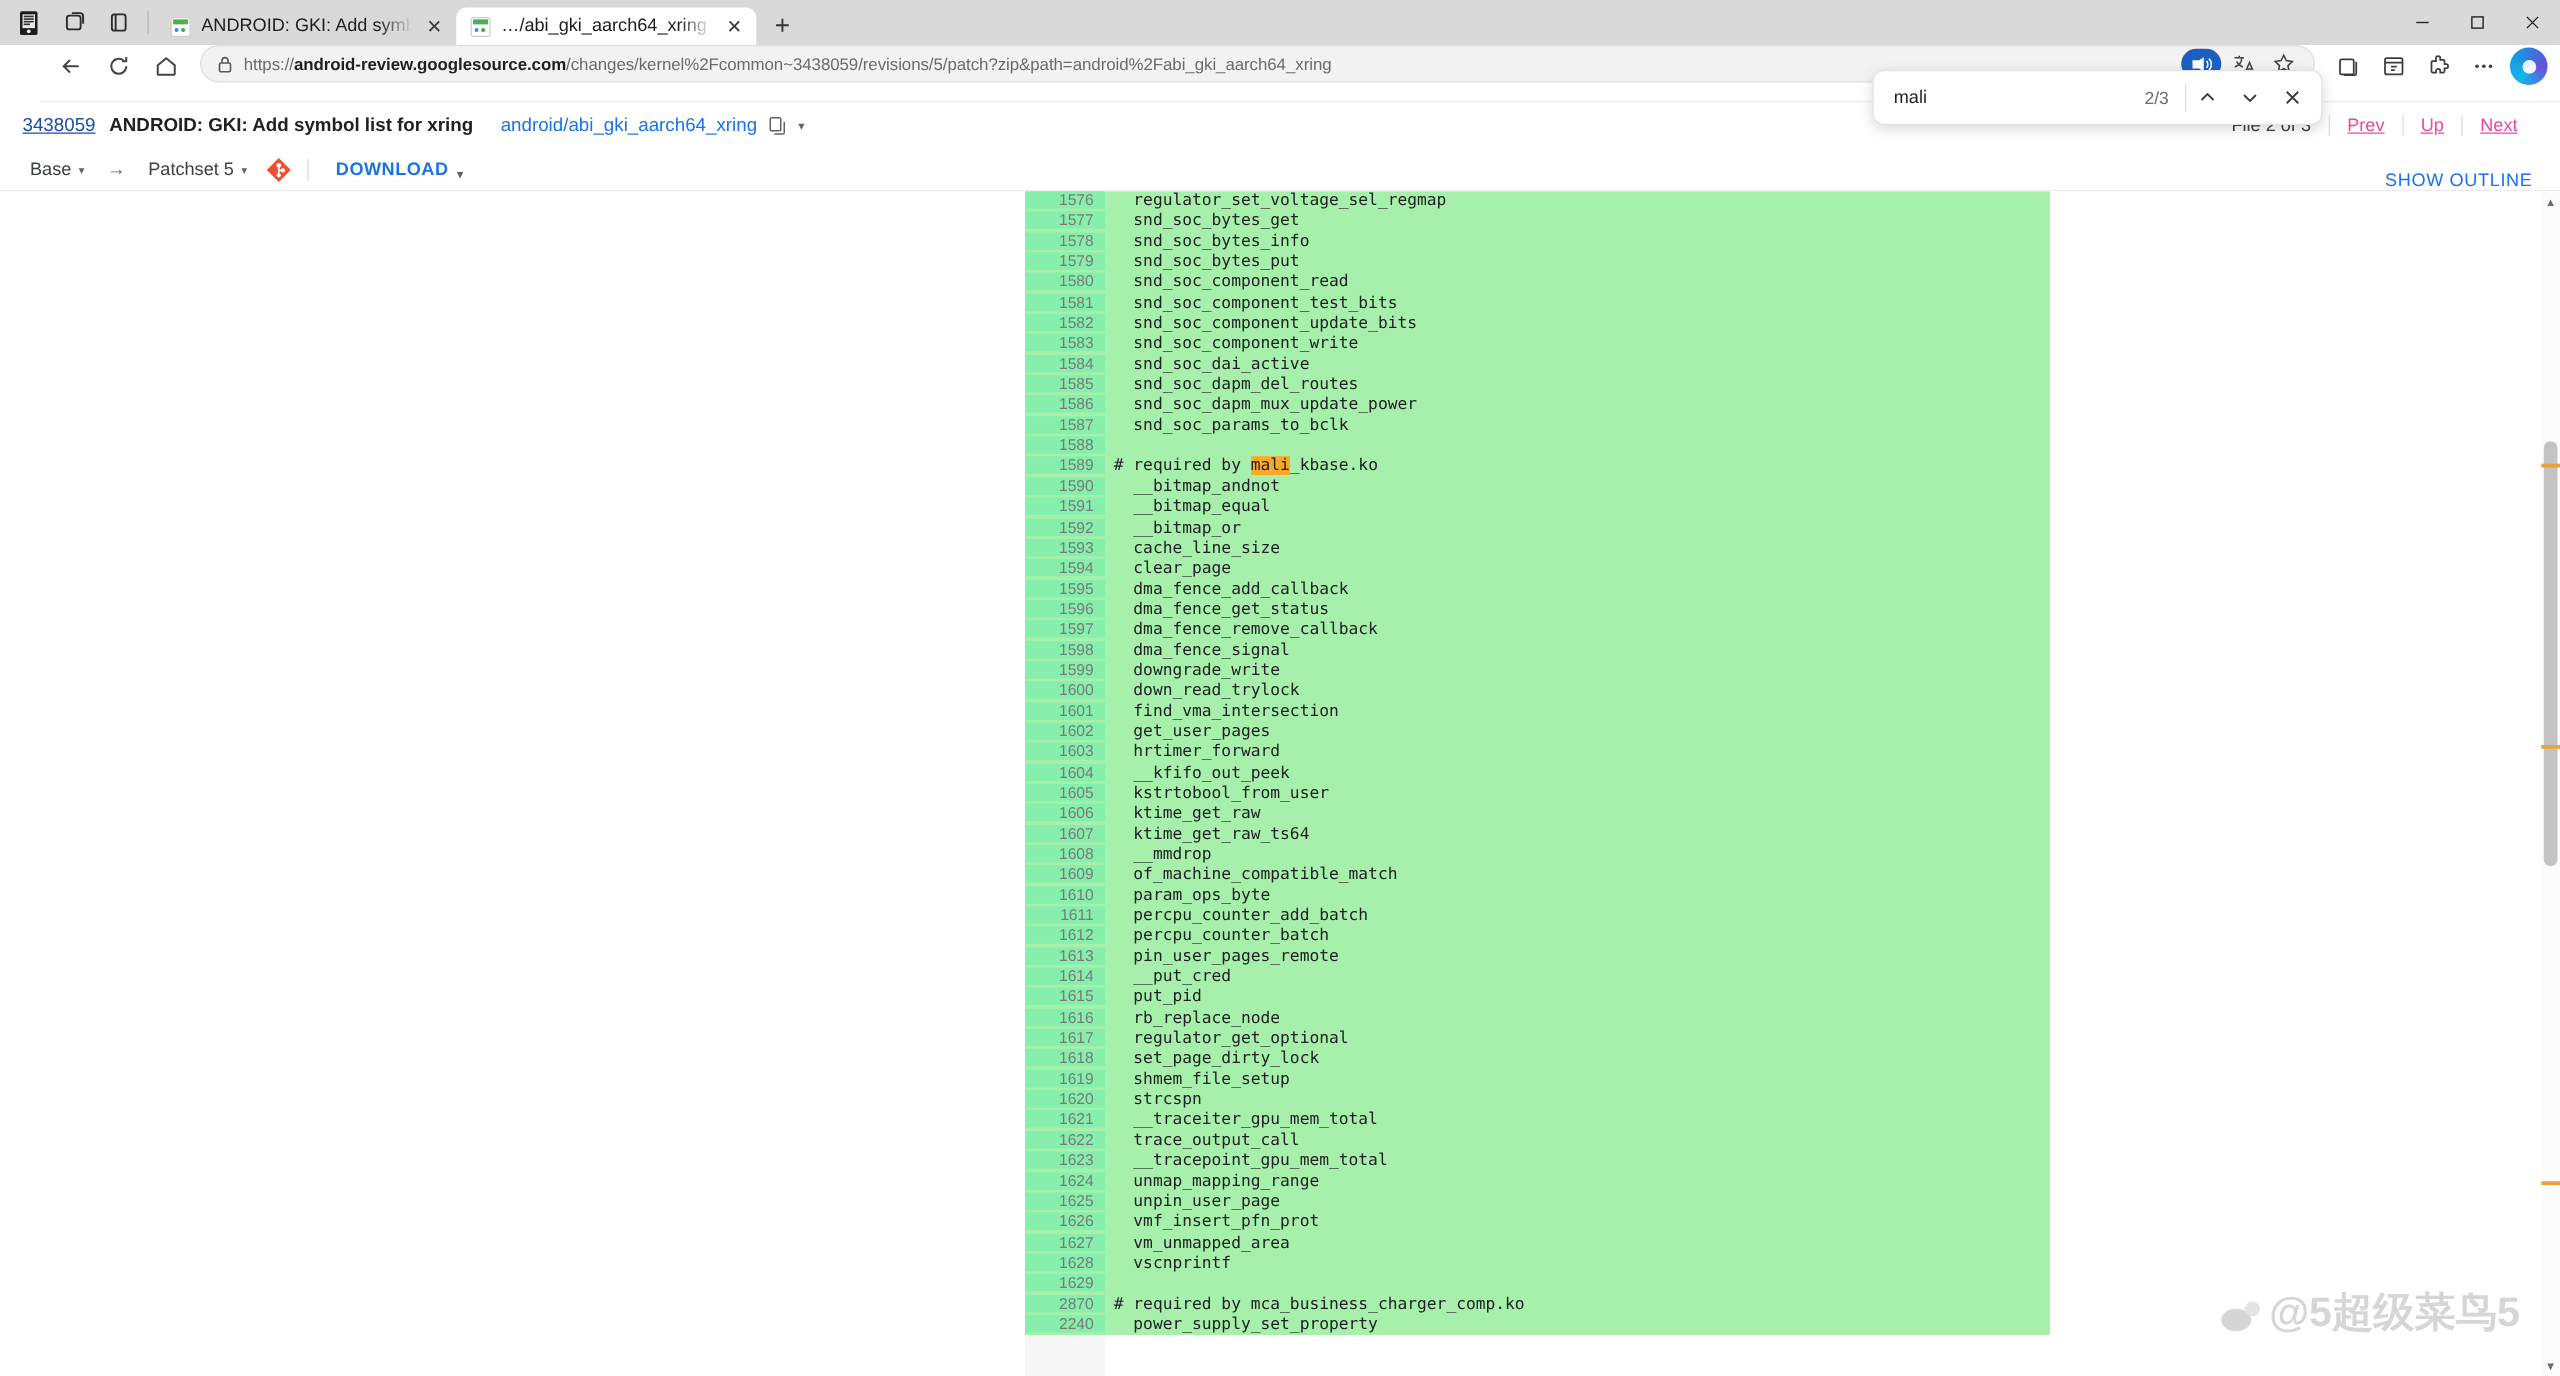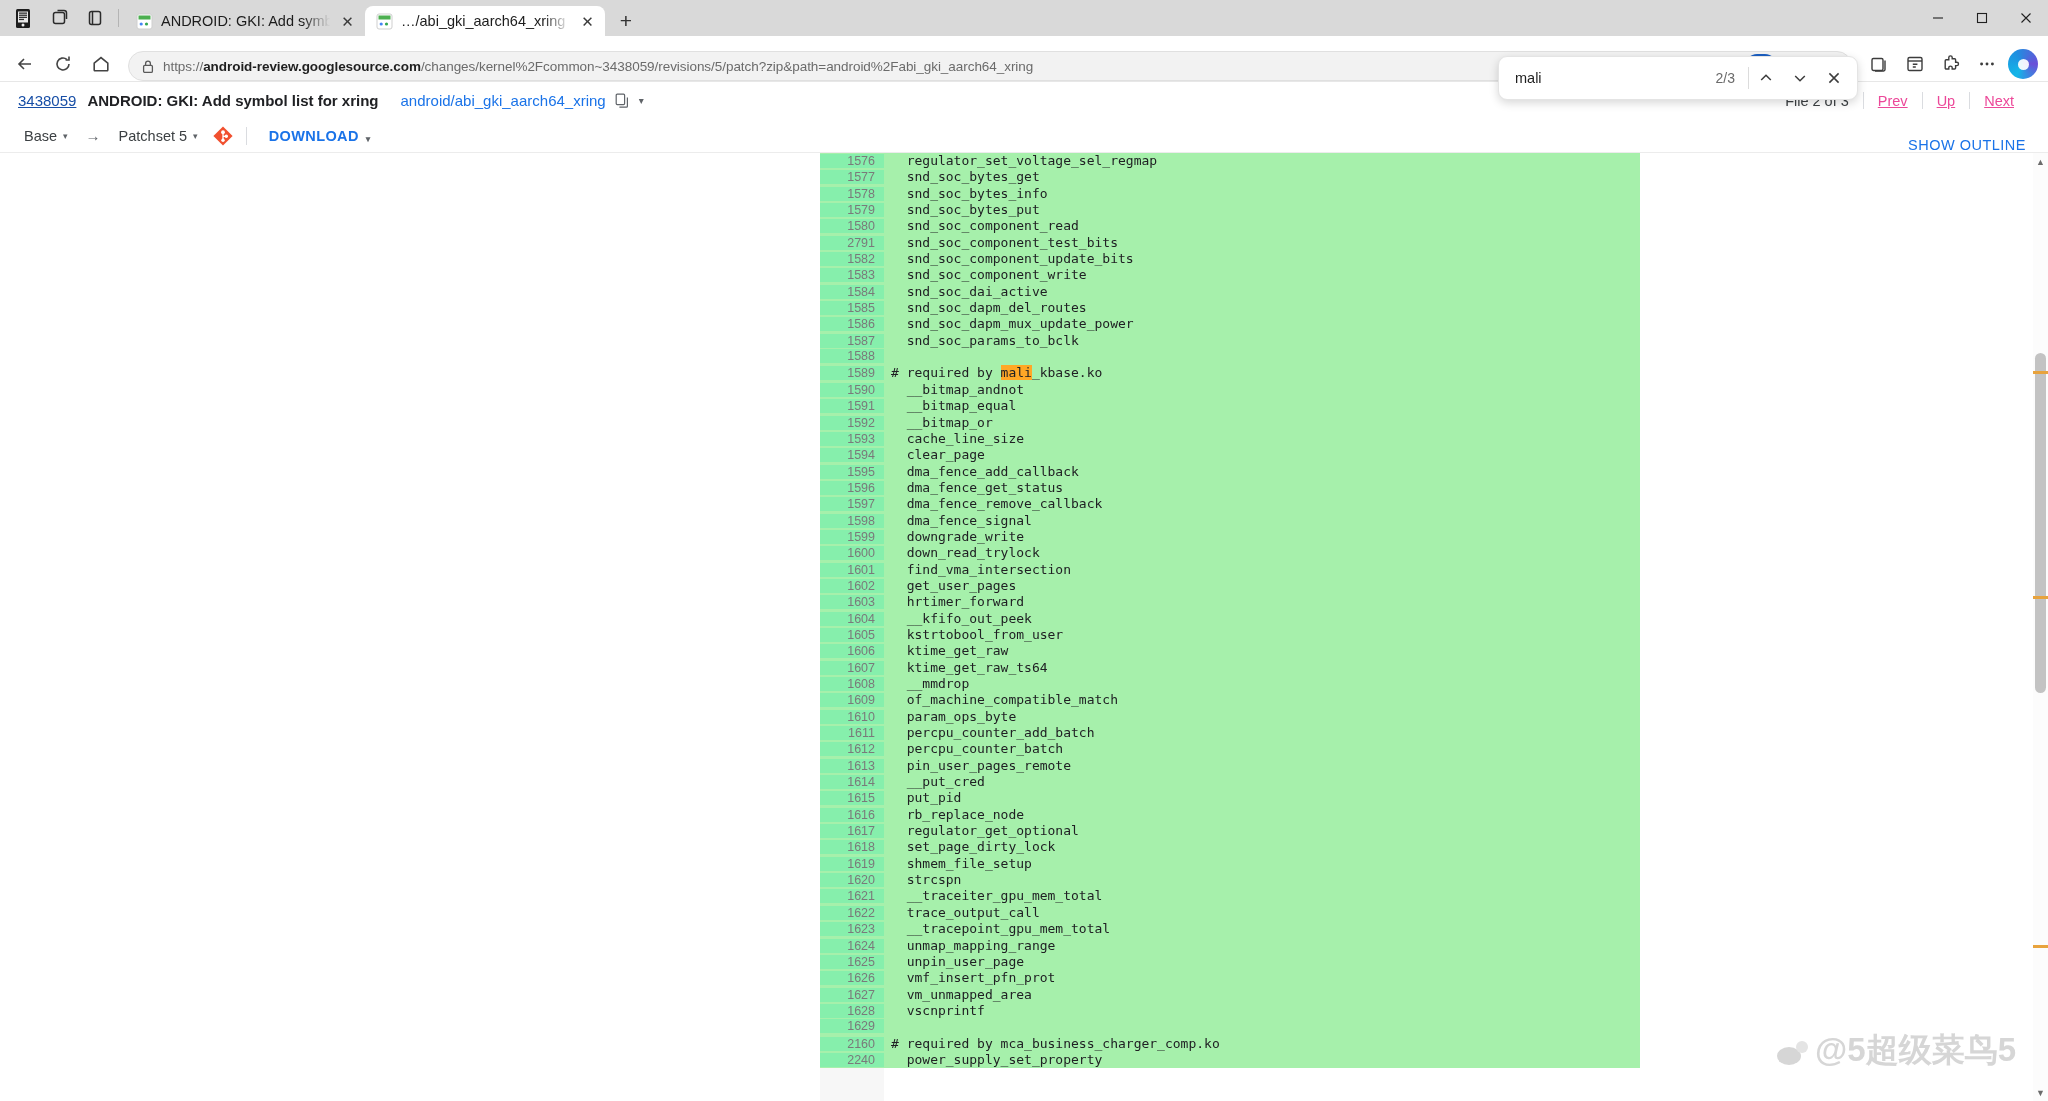--- a/index.html
+++ b/index.html
@@ -38,23 +38,24 @@
     mask-image: linear-gradient(to right, #000 84%, transparent 100%);
   }
   .tab-close { width: 19px; height: 19px; flex: none; display: flex; align-items: center; justify-content: center; border-radius: 50%; color: #3b3b3b; font-size: 15px; line-height: 1; }
   .newtab-btn { width: 30px; height: 30px; display: flex; align-items: center; justify-content: center; font-size: 21px; color: #333; margin-left: 6px; font-weight: 300; }
   .win-controls { position: absolute; right: 0; top: 0; height: 36px; display: flex; }
   .win-btn { width: 44px; height: 36px; display: flex; align-items: center; justify-content: center; color: #202020; }
 
   
   .toolbar {
     background: #ffffff; height: 46px;
-    display: flex; align-items: flex-end; gap: 4px;
+    display: flex; align-items: flex-start; gap: 4px;
     padding: 0 8px;
     border-bottom: 1px solid #e7e7e7;
+    margin-left: 32px;
   }
   .nav-btn { width: 34px; height: 34px; border-radius: 50%; display: flex; align-items: center; justify-content: center; color: #444; flex: none; }
   .omnibox {
     flex: 1 1 auto; height: 30px; background: #f2f2f2;
     border: 1px solid #e0e0e0; border-radius: 16px;
     display: flex; align-items: center; gap: 8px;
     padding: 0 10px 0 12px; margin: 0 6px;
     overflow: hidden;
   }
   .lock-ico { flex: none; color: #5a5a5a; display: flex; align-items: center; }
@@ -397,21 +398,21 @@
         </div>
         <div class="code-line">
           <span class="ln">1579</span>
           <span class="code-txt">  snd_soc_bytes_put</span>
         </div>
         <div class="code-line">
           <span class="ln">1580</span>
           <span class="code-txt">  snd_soc_component_read</span>
         </div>
         <div class="code-line">
-          <span class="ln">2791</span>
+          <span class="ln">1581</span>
           <span class="code-txt">  snd_soc_component_test_bits</span>
         </div>
         <div class="code-line">
           <span class="ln">1582</span>
           <span class="code-txt">  snd_soc_component_update_bits</span>
         </div>
         <div class="code-line">
           <span class="ln">1583</span>
           <span class="code-txt">  snd_soc_component_write</span>
         </div>
@@ -593,21 +594,21 @@
         </div>
         <div class="code-line">
           <span class="ln">1628</span>
           <span class="code-txt">  vscnprintf</span>
         </div>
         <div class="code-line">
           <span class="ln">1629</span>
           <span class="code-txt"></span>
         </div>
         <div class="code-line">
-          <span class="ln">2160</span>
+          <span class="ln">2870</span>
           <span class="code-txt comment"># required by mca_business_charger_comp.ko</span>
         </div>
         <div class="code-line">
           <span class="ln">2240</span>
           <span class="code-txt">  power_supply_set_property</span>
         </div>
       </div>
   </div>
 
   <div class="sb-track">

